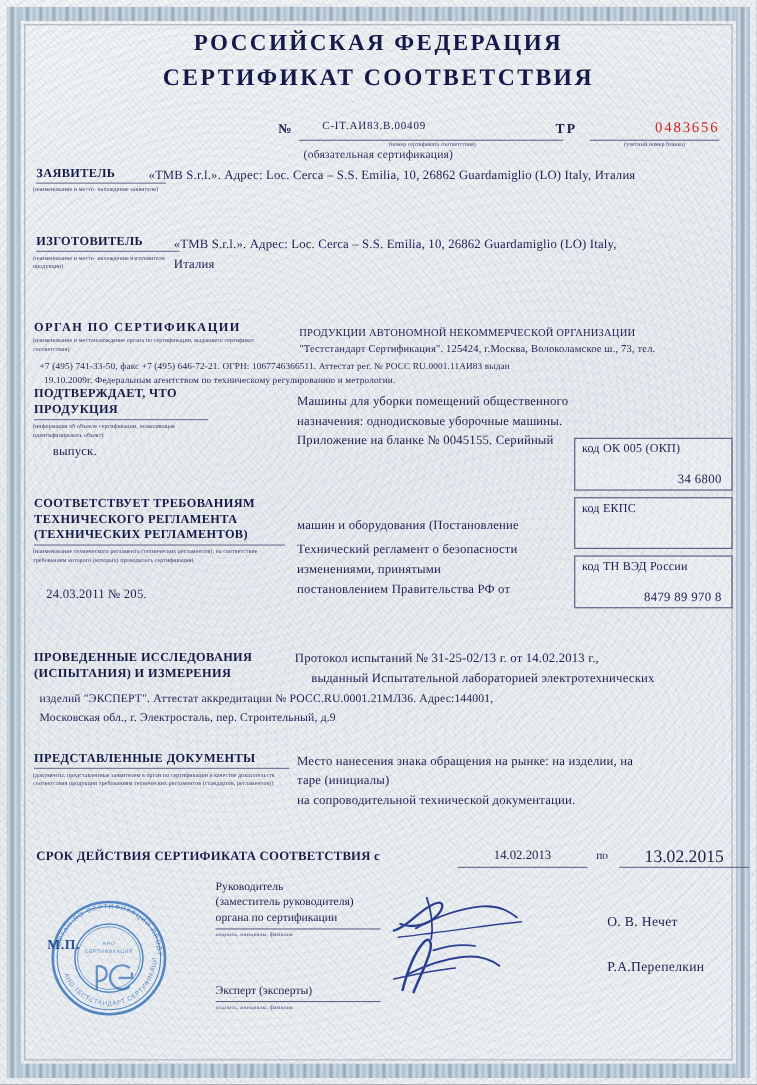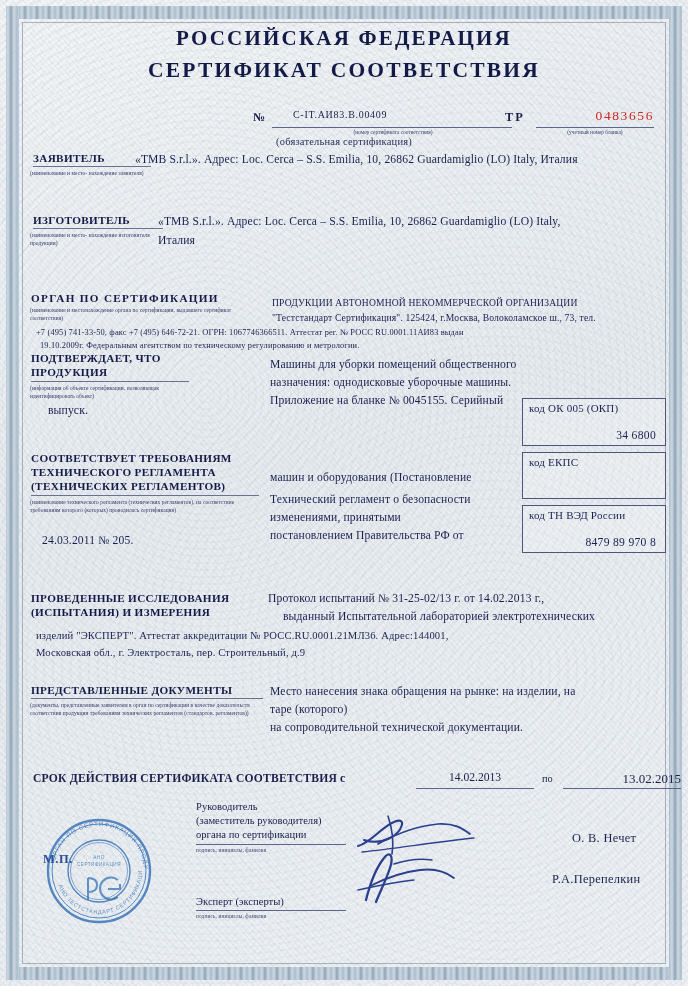--- a/index.html
+++ b/index.html
@@ -112,21 +112,21 @@
     position:absolute;right:9px;bottom:3px;font-size:11.6px;color:#1b2050;letter-spacing:.3px;
   }
 
   
   #validity{position:absolute;left:33px;top:770px;right:30px;height:22px;}
   #valid-label{position:absolute;left:0;top:2px;font-size:11.6px;font-weight:bold;letter-spacing:.2px;}
   #valid-from-rule{position:absolute;left:383px;top:18px;width:118px;border-bottom:1px solid #5f658a;}
   #valid-from{position:absolute;left:383px;top:1px;width:118px;text-align:center;font-size:11.6px;}
   #valid-po{position:absolute;left:509px;top:3px;font-size:10.4px;}
   #valid-to-rule{position:absolute;left:530px;top:18px;width:118px;border-bottom:1px solid #5f658a;}
-  #valid-to{position:absolute;left:530px;top:1px;width:118px;text-align:right;font-size:13px;}
+  #valid-to{position:absolute;left:530px;top:1px;width:118px;text-align:center;font-size:16px;}
 
   
   #sig-block{position:absolute;left:196px;top:800px;width:470px;}
   .sig-role{font-size:10.6px;line-height:1.34;color:#1b2050;}
   .sig-rule{border-bottom:1px solid #5f658a;width:150px;margin-top:1px;}
   .sig-tiny{font-size:5.2px;color:#3a3f70;letter-spacing:.2px;margin-top:2px;}
   .sig-name{position:absolute;font-size:12.4px;color:#1b2050;letter-spacing:.3px;}
 
   
   #stamp{
@@ -227,21 +227,21 @@
     <div class="abs lbl-bold" style="left:31px;top:606px;width:250px;">(ИСПЫТАНИЯ) И ИЗМЕРЕНИЯ</div>
     <div class="abs val" style="left:268px;top:591px;width:396px;">Протокол испытаний № 31-25-02/13 г. от 14.02.2013 г.,</div>
     <div class="abs val" style="left:283px;top:609px;width:382px;">выданный Испытательной лабораторией электротехнических</div>
     <div class="abs val" style="left:36px;top:628px;width:628px;font-size:10.6px;">изделий "ЭКСПЕРТ". Аттестат аккредитации № РОСС.RU.0001.21МЛ36. Адрес:144001,</div>
     <div class="abs val" style="left:36px;top:645px;width:628px;font-size:10.6px;">Московская обл., г. Электросталь, пер. Строительный, д.9</div>
 
     <div class="abs lbl-bold" style="left:31px;top:684px;width:250px;">ПРЕДСТАВЛЕННЫЕ ДОКУМЕНТЫ</div>
     <div class="abs dotline" style="left:31px;top:698px;width:232px;"></div>
     <div class="abs lbl-tiny" style="left:30px;top:701px;width:228px;">(документы, представленные заявителем в орган по сертификации в качестве доказательств соответствия продукции требованиям технических регламентов (стандартов, регламентов))</div>
     <div class="abs val" style="left:270px;top:684px;width:394px;">Место нанесения знака обращения на рынке: на изделии, на</div>
-    <div class="abs val" style="left:270px;top:702px;width:394px;">таре (которого)</div>
+    <div class="abs val" style="left:270px;top:702px;width:394px;">таре (инициалы)</div>
     <div class="abs val" style="left:270px;top:720px;width:394px;">на сопроводительной технической документации.</div>
 
     <div id="validity">
       <span id="valid-label">СРОК ДЕЙСТВИЯ СЕРТИФИКАТА СООТВЕТСТВИЯ  с</span>
       <span id="valid-from">14.02.2013</span>
       <span id="valid-from-rule"></span>
       <span id="valid-po">по</span>
       <span id="valid-to">13.02.2015</span>
       <span id="valid-to-rule"></span>
     </div>
@@ -251,21 +251,21 @@
       <div class="sig-role">(заместитель руководителя)</div>
       <div class="sig-role">органа  по  сертификации</div>
       <div class="sig-rule"></div>
       <div class="sig-tiny">подпись, инициалы, фамилия</div>
 
       <div class="sig-role" style="margin-top:42px;">Эксперт (эксперты)</div>
       <div class="sig-rule"></div>
       <div class="sig-tiny">подпись, инициалы, фамилия</div>
     </div>
 
-    <span class="sig-name" style="left:552px;top:831px;margin-left:20px;">О. В. Нечет</span>
+    <span class="sig-name" style="left:552px;top:831px;">О. В. Нечет</span>
     <span class="sig-name" style="left:552px;top:872px;">Р.А.Перепелкин</span>
 
     <svg id="signature-marks" viewBox="0 0 200 110">
       <g fill="none" stroke="#2b3f8f" stroke-linecap="round" stroke-linejoin="round">
         <path d="M8 48 C22 44, 30 30, 44 24 C58 18, 52 34, 40 40 C30 45, 20 44, 14 42" stroke-width="2.1"></path>
         <path d="M28 46 C46 36, 66 28, 88 26 C104 25, 112 30, 120 36" stroke-width="1.7"></path>
         <path d="M38 18 C42 30, 44 44, 42 56" stroke-width="1.6"></path>
         <path d="M12 54 C48 50, 86 44, 124 40" stroke-width="1.3"></path>
         <path d="M16 102 C20 86, 26 70, 34 60 C40 52, 44 58, 40 70 C36 82, 30 94, 26 104" stroke-width="2.3"></path>
         <path d="M20 88 C36 80, 52 74, 70 72 C86 70, 96 74, 104 80" stroke-width="1.8"></path>

